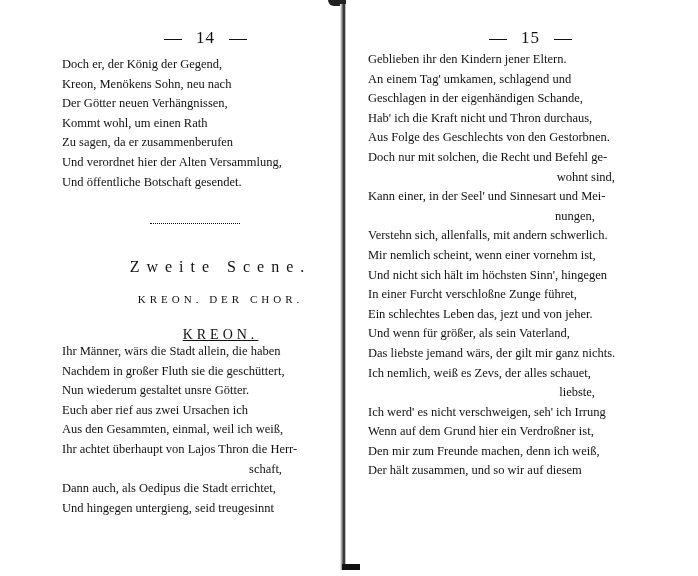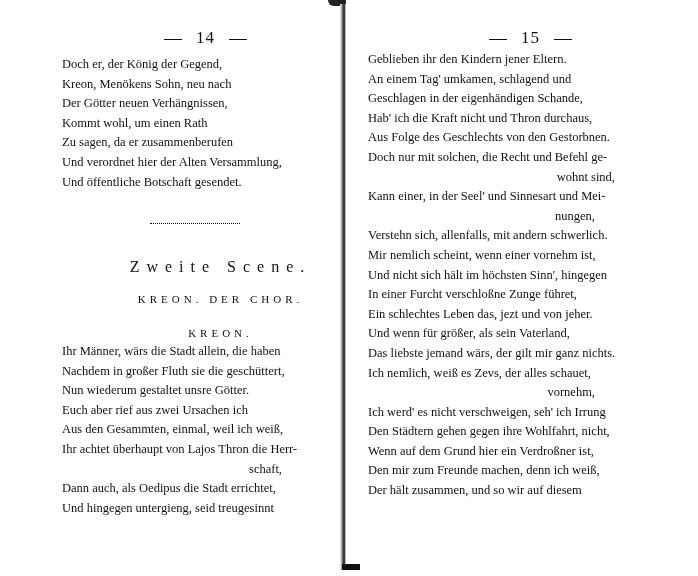--- a/index.html
+++ b/index.html
@@ -14,21 +14,21 @@
   .pagenum .dash { display:inline-block; width:18px; border-top:1.5px solid #111; vertical-align:middle; margin:0 14px; }
   .lines { position:absolute; }
   .page.left .lines { left:62px; top:55px; }
   .page.right .lines { left:13px; top:50px; }
   .line { font-size:12.5px; line-height:19.6px; white-space:nowrap; }
   .line.cont { text-align:right; }
   .rule { position:absolute; left:150px; top:223px; width:90px; border-top:1.5px dotted #111; height:0; }
   .heading { position:absolute; left:0; width:377px; text-align:center;margin-left:32px; }
   .scene { top:258px; font-size:16px; letter-spacing:7px; }
   .cast { top:293px; font-size:11px; letter-spacing:4px; }
-  .speaker { top:327px; font-size:11px; letter-spacing:4px; }
+  .speaker { top:327px; font-size:14px; letter-spacing:4px;text-decoration:underline; }
   .left-body { position:absolute; left:62px; top:342px; }
   .spine { position:absolute; left:338px; top:0; width:12px; height:576px; }
   .spine .edge { position:absolute; left:2px; top:4px; width:6px; height:566px;
      background:linear-gradient(90deg,#fff 0%,#888 35%,#111 70%,#fff 100%); }
   .spine .top { position:absolute; left:-10px; top:0; width:18px; height:6px; background:#222; border-radius:0 0 0 8px; }
   .spine .bottom { position:absolute; left:4px; top:564px; width:18px; height:6px; background:#111; }
 </style>
 </head>
 <body>
 
@@ -83,20 +83,19 @@
     <div class="line">Kann einer, in der Seel' und Sinnesart und Mei-</div>
     <div class="line cont" style="padding-right:45px;">nungen,</div>
     <div class="line">Verstehn sich, allenfalls, mit andern schwerlich.</div>
     <div class="line">Mir nemlich scheint, wenn einer vornehm ist,</div>
     <div class="line">Und nicht sich hält im höchsten Sinn', hingegen</div>
     <div class="line">In einer Furcht verschloßne Zunge führet,</div>
     <div class="line">Ein schlechtes Leben das, jezt und von jeher.</div>
     <div class="line">Und wenn für größer, als sein Vaterland,</div>
     <div class="line">Das liebste jemand wärs, der gilt mir ganz nichts.</div>
     <div class="line">Ich nemlich, weiß es Zevs, der alles schauet,</div>
-    <div class="line cont" style="padding-right:45px;">vornehm,</div>
+    <div class="line cont" style="padding-right:45px;">liebste,</div>
     <div class="line">Ich werd' es nicht verschweigen, seh' ich Irrung</div>
-    <div class="line">Den Städtern gehen gegen ihre Wohlfahrt, nicht,</div>
     <div class="line">Wenn auf dem Grund hier ein Verdroßner ist,</div>
     <div class="line">Den mir zum Freunde machen, denn ich weiß,</div>
     <div class="line">Der hält zusammen, und so wir auf diesem</div>
   </div>
 </div>
 
 </body></html>

